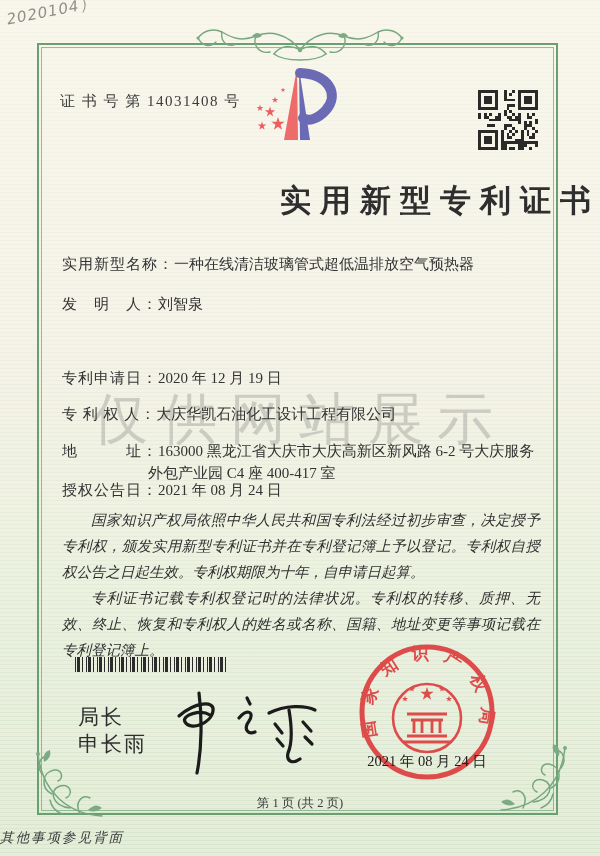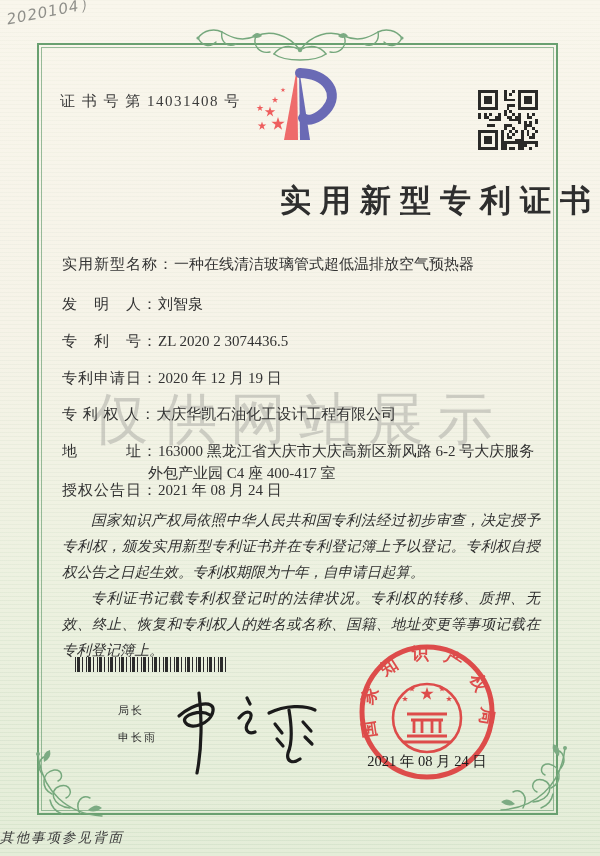--- a/index.html
+++ b/index.html
@@ -36,21 +36,21 @@
   .paras{left:62px;top:507px;width:478px;font-size:14.5px;line-height:26px;
         color:#2f2f2f;font-style:italic;text-align:justify;z-index:2;
         font-family:"Liberation Serif","DejaVu Serif",serif;}
   .paras p{margin:0;text-indent:2em;}
   .watermark{left:92px;top:382px;font-size:56px;color:#a8a8a2;opacity:.5;
         letter-spacing:13px;z-index:1;white-space:nowrap;
         font-family:"Liberation Sans","DejaVu Sans",sans-serif;}
   .barcode{left:75px;top:657px;width:153px;height:15px;z-index:2;
         background:repeating-linear-gradient(90deg,#2b2b2b 0 1px,transparent 1px 2px,
         #2b2b2b 2px 5px,transparent 5px 7px,#2b2b2b 7px 8px,transparent 8px 11px);}
-  .director{left:78px;font-size:11px;color:#2e2e2e;letter-spacing:2px;z-index:2;margin-left:40px;}
+  .director{left:78px;font-size:21px;color:#2e2e2e;letter-spacing:2px;z-index:2;}
   .director-title{top:703px;} .director-name{top:730px;}
   .signature{left:163px;top:686px;z-index:3;}
   .seal{left:357px;top:642px;z-index:2;opacity:.93;}
   .seal-date{left:357px;top:752px;width:140px;text-align:center;font-size:14.5px;
         color:#1d1d1d;z-index:3;white-space:nowrap;}
   .page-no{left:0;top:795px;width:600px;text-align:center;font-size:12.5px;
         color:#3a3a3a;z-index:2;}
   .back-note{left:0;top:829px;width:600px;text-align:left;font-size:13.5px;
         color:#3a3a3a;font-style:italic;letter-spacing:2px;z-index:2;}
   svg{display:block;}
@@ -257,21 +257,20 @@
         <rect x="18" y="20" width="1" height="1"></rect>
       </g>
   </svg>
 
   <div class="abs title">实用新型专利证书</div>
 
   <div class="abs watermark">仅供网站展示</div>
 
   <div class="abs field f-name"><span class="lbl">实用新型名称：</span><span>一种在线清洁玻璃管式超低温排放空气预热器</span></div>
   <div class="abs field f-inventor"><span class="lbl">发　明　人：</span><span>刘智泉</span></div>
-  <div class="abs field f-patno"><span class="lbl">专　利　号：</span><span>ZL 2020 2 3074436.5</span></div>
   <div class="abs field f-filing"><span class="lbl">专利申请日：</span><span>2020 年 12 月 19 日</span></div>
   <div class="abs field f-patentee"><span class="lbl">专 利 权 人：</span><span>大庆华凯石油化工设计工程有限公司</span></div>
   <div class="abs field f-addr1"><span class="lbl">地　　　址：</span><span>163000 黑龙江省大庆市大庆高新区新风路 6-2 号大庆服务</span></div>
   <div class="abs field f-addr2">外包产业园 C4 座 400-417 室</div>
   <div class="abs field f-grant">
     <span class="lbl">授权公告日：</span><span>2021 年 08 月 24 日</span>
   </div>
 
   <div class="abs paras">
     <p>国家知识产权局依照中华人民共和国专利法经过初步审查，决定授予专利权，颁发实用新型专利证书并在专利登记簿上予以登记。专利权自授权公告之日起生效。专利权期限为十年，自申请日起算。</p>
@@ -312,14 +311,15 @@
         <use href="#st2" transform="translate(55,47) scale(3.2)"></use>
         <use href="#st2" transform="translate(85,47) scale(3.2)"></use>
         <use href="#st2" transform="translate(48,57) scale(3.2)"></use>
         <use href="#st2" transform="translate(92,57) scale(3.2)"></use>
       </g>
       <path d="M50,72 h40 M54,78 h32 M57,78 v13 M65,78 v13 M75,78 v13 M83,78 v13 M50,94 h40 M46,100 h48" stroke-width="2.8" fill="none"></path>
     </g>
   </svg>
   <div class="abs seal-date">2021 年 08 月 24 日</div>
 
+  <div class="abs page-no">第 1 页 (共 2 页)</div>
   <div class="abs back-note">其他事项参见背面</div>
 </div>
 
 </body></html>

